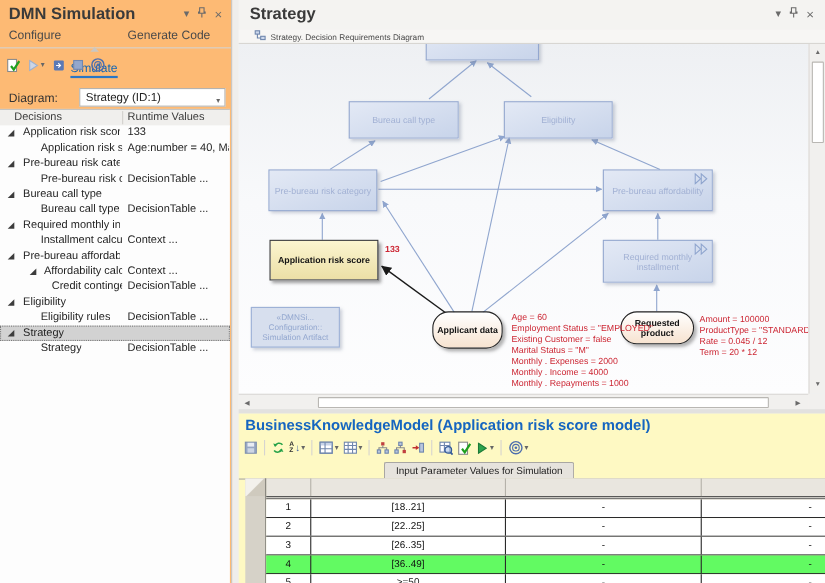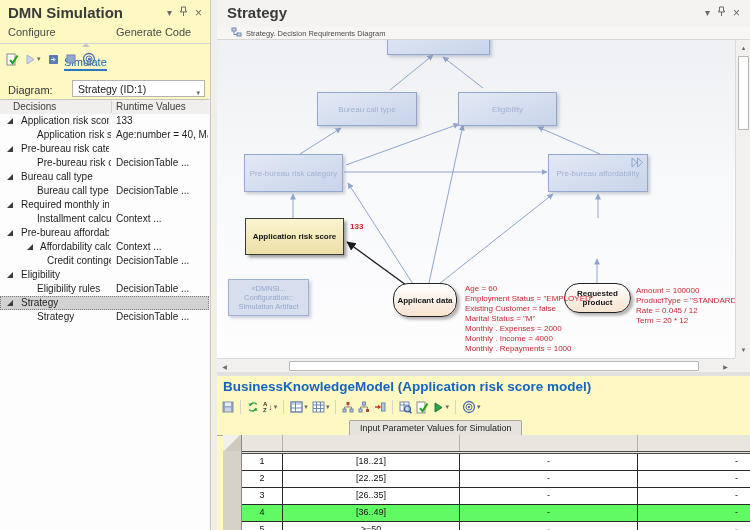--- a/index.html
+++ b/index.html
@@ -1,18 +1,18 @@
 <!DOCTYPE html>
 <html><head>
 <meta charset="utf-8">
 <style>
   html,body{margin:0;padding:0;}
   body{font-family:"Liberation Sans",sans-serif;background:#d8d8d8;}
   .app{position:relative;width:750px;height:530px;background:#efeeec;overflow:hidden;font-family:"Liberation Sans",sans-serif;}
-  .panel{position:absolute;background:#fef9c3;}
+  .panel{position:absolute;background:#fdba74;}
 
   
   .left-panel{left:0;top:0;width:210px;height:530px;border-right:1px solid #c9c7c3;}
   .lp-title{position:absolute;left:8px;top:4px;font-size:15px;font-weight:600;color:#3a3a3a;}
   .win-icons{position:absolute;top:6px;display:flex;gap:7px;align-items:center;color:#6a6a6a;}
   .lp-winicons{right:8px;}
   .win-icons .wi{font-size:10px;line-height:10px;cursor:default;}
   .lp-tabs{position:absolute;left:0;top:26px;width:100%;height:17px;border-bottom:1px solid #d5d3cf;}
   .lp-tab{position:absolute;top:0;font-size:11px;color:#4a4a4a;}
   .lp-tab.active{color:#1767b3;border-bottom:2px solid #2a76c5;padding-bottom:1px;}
@@ -290,20 +290,27 @@
         <span class="bkm-chevron"><svg width="14" height="11">
               <path d="M1,1 L6,5.5 L1,10 Z" fill="none" stroke="#8fa5ce"></path>
               <path d="M6.5,1 L11.5,5.5 L6.5,10 Z" fill="none" stroke="#8fa5ce"></path>
             </svg></span>
         <span>Pre-bureau affordability</span>
       </div>
       <div class="dnode ylw" style="left:28px;top:178px;width:99px;height:37px;">
           <span>Application risk score</span>
         </div>
       <div class="redlbl" style="left:133px;top:182px;">133</div>
+      <div class="dnode" style="left:331px;top:178px;width:100px;height:39px;">
+        <span class="bkm-chevron"><svg width="14" height="11">
+              <path d="M1,1 L6,5.5 L1,10 Z" fill="none" stroke="#8fa5ce"></path>
+              <path d="M6.5,1 L11.5,5.5 L6.5,10 Z" fill="none" stroke="#8fa5ce"></path>
+            </svg></span>
+        <span>Required monthly installment</span>
+      </div>
       <div class="dnode cfg" style="left:11px;top:239px;width:81px;height:37px;">
         <span><span>«DMNSi...</span><br><span>Configuration::</span><br><span>Simulation Artifact</span></span>
       </div>
       <div class="dnode ell" style="left:176px;top:243px;width:64px;height:34px;">
           <span>Applicant data</span>
         </div>
       <div class="dnode ell" style="left:347px;top:243px;width:67px;height:30px;">
           <span>Requested product</span>
         </div>
 

